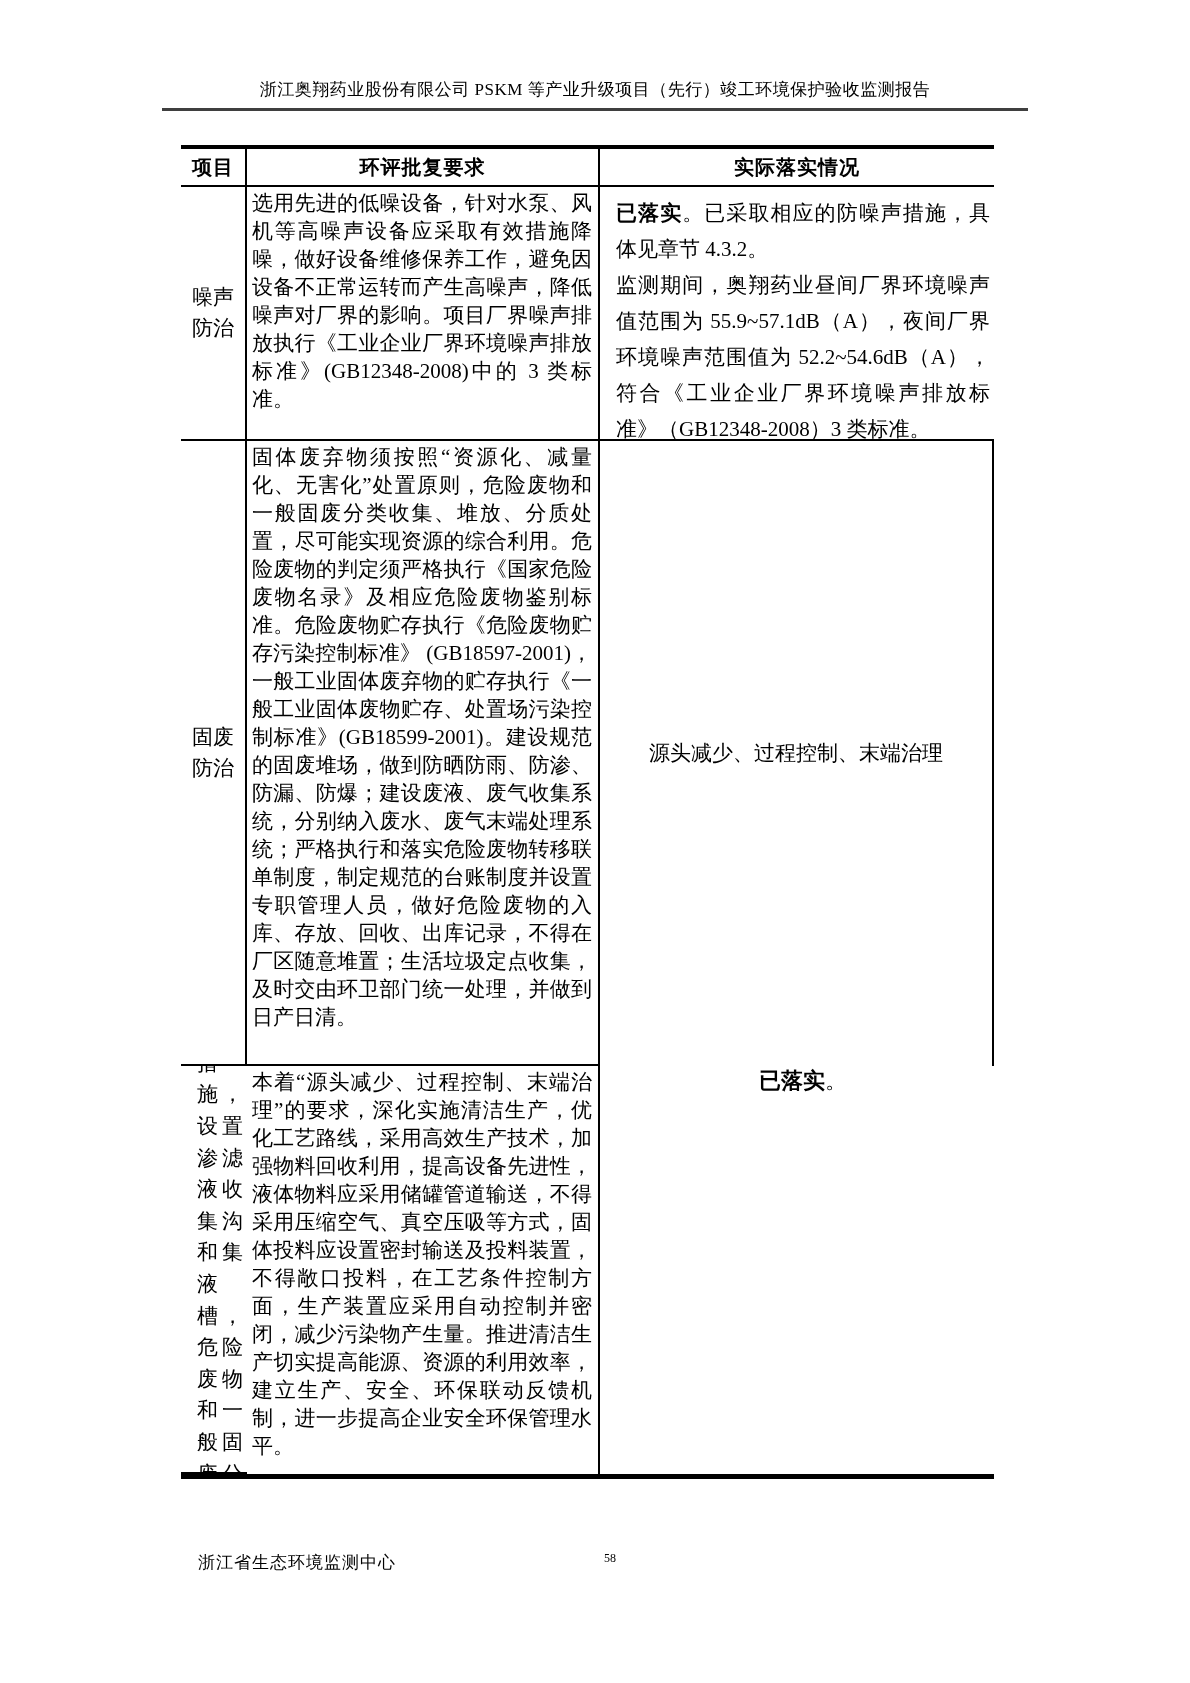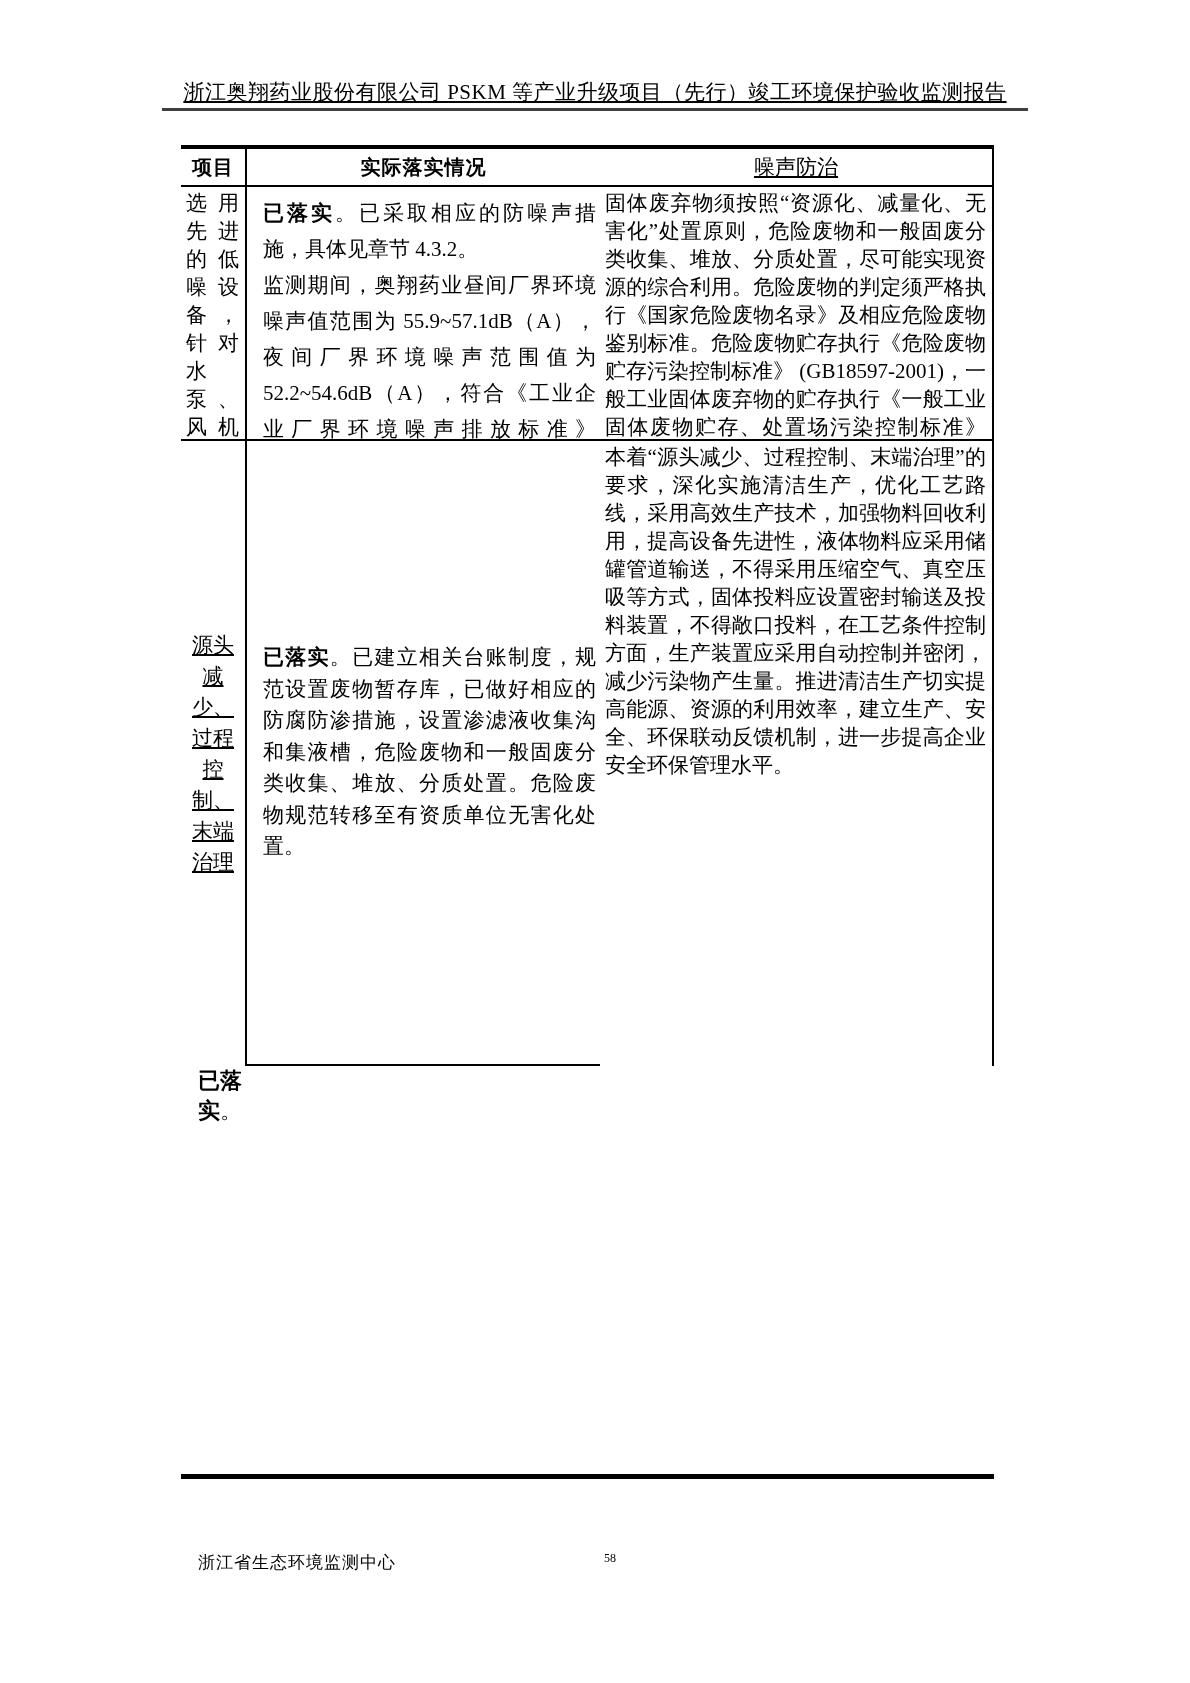--- a/index.html
+++ b/index.html
@@ -15,24 +15,23 @@
     color: #000000;
   }
 
   
   .doc-header-title {
     position: absolute;
     top: 78px;
     left: 80px;
     width: 1030px;
     text-align: center;
-    font-size: 21px;
+    font-size: 17px;
     letter-spacing: 0.5px;
     white-space: nowrap;
-    text-decoration: underline;
   }
   .doc-header-rule {
     position: absolute;
     top: 108px;
     left: 162px;
     width: 866px;
     height: 3px;
     background: #3f3f3f;
   }
 
@@ -66,21 +65,20 @@
   }
 
   .item-cell {
     display: flex;
     align-items: center;
     justify-content: center;
     text-align: center;
     font-size: 21px;
     line-height: 31px;
     padding: 0 11px;
-    text-decoration: underline;
   }
 
   .req-cell {
     font-size: 21px;
     line-height: 28px;
     text-align: justify;
     padding: 2px 6px 0 5px;
   }
 
   .status-cell {
@@ -122,29 +120,31 @@
 </style>
 </head>
 <body>
 
 <div class="doc-header-title">浙江奥翔药业股份有限公司 PSKM 等产业升级项目（先行）竣工环境保护验收监测报告</div>
 <div class="doc-header-rule"></div>
 
 <div class="report-table">
 
   <div class="cell th-cell v-div h-div">项目</div>
+  <div class="cell th-cell v-div h-div">环评批复要求</div>
   <div class="cell th-cell h-div">实际落实情况</div>
 
   <div class="cell item-cell v-div h-div">噪声防治</div>
   <div class="cell req-cell v-div h-div">选用先进的低噪设备，针对水泵、风机等高噪声设备应采取有效措施降噪，做好设备维修保养工作，避免因设备不正常运转而产生高噪声，降低噪声对厂界的影响。项目厂界噪声排放执行《工业企业厂界环境噪声排放标准》(GB12348-2008)中的 3 类标准。</div>
   <div class="cell status-cell status-r1 h-div">
     <p><b>已落实</b><span>。已采取相应的防噪声措施，具体见章节 4.3.2。</span></p>
     <p>监测期间，奥翔药业昼间厂界环境噪声值范围为 55.9~57.1dB（A），夜间厂界环境噪声范围值为 52.2~54.6dB（A），符合《工业企业厂界环境噪声排放标准》（GB12348-2008）3 类标准。</p>
   </div>
 
+  <div class="cell item-cell v-div h-div">固废防治</div>
   <div class="cell req-cell v-div h-div">固体废弃物须按照“资源化、减量化、无害化”处置原则，危险废物和一般固废分类收集、堆放、分质处置，尽可能实现资源的综合利用。危险废物的判定须严格执行《国家危险废物名录》及相应危险废物鉴别标准。危险废物贮存执行《危险废物贮存污染控制标准》 (GB18597-2001)，一般工业固体废弃物的贮存执行《一般工业固体废物贮存、处置场污染控制标准》(GB18599-2001)。建设规范的固废堆场，做到防晒防雨、防渗、防漏、防爆；建设废液、废气收集系统，分别纳入废水、废气末端处理系统；严格执行和落实危险废物转移联单制度，制定规范的台账制度并设置专职管理人员，做好危险废物的入库、存放、回收、出库记录，不得在厂区随意堆置；生活垃圾定点收集，及时交由环卫部门统一处理，并做到日产日清。</div>
   <div class="cell item-cell v-div">源头减少、过程控制、末端治理</div>
 
   <div class="cell status-cell status-center h-div">
     <div><b>已落实</b><span>。已建立相关台账制度，规范设置废物暂存库，已做好相应的防腐防渗措施，设置渗滤液收集沟和集液槽，危险废物和一般固废分类收集、堆放、分质处置。危险废物规范转移至有资质单位无害化处置。</span></div>
   </div>
   <div class="cell req-cell v-div">本着“源头减少、过程控制、末端治理”的要求，深化实施清洁生产，优化工艺路线，采用高效生产技术，加强物料回收利用，提高设备先进性，液体物料应采用储罐管道输送，不得采用压缩空气、真空压吸等方式，固体投料应设置密封输送及投料装置，不得敞口投料，在工艺条件控制方面，生产装置应采用自动控制并密闭，减少污染物产生量。推进清洁生产切实提高能源、资源的利用效率，建立生产、安全、环保联动反馈机制，进一步提高企业安全环保管理水平。</div>
   <div class="cell status-cell status-done-only">
     <div><b>已落实</b><span>。</span></div>
   </div>

